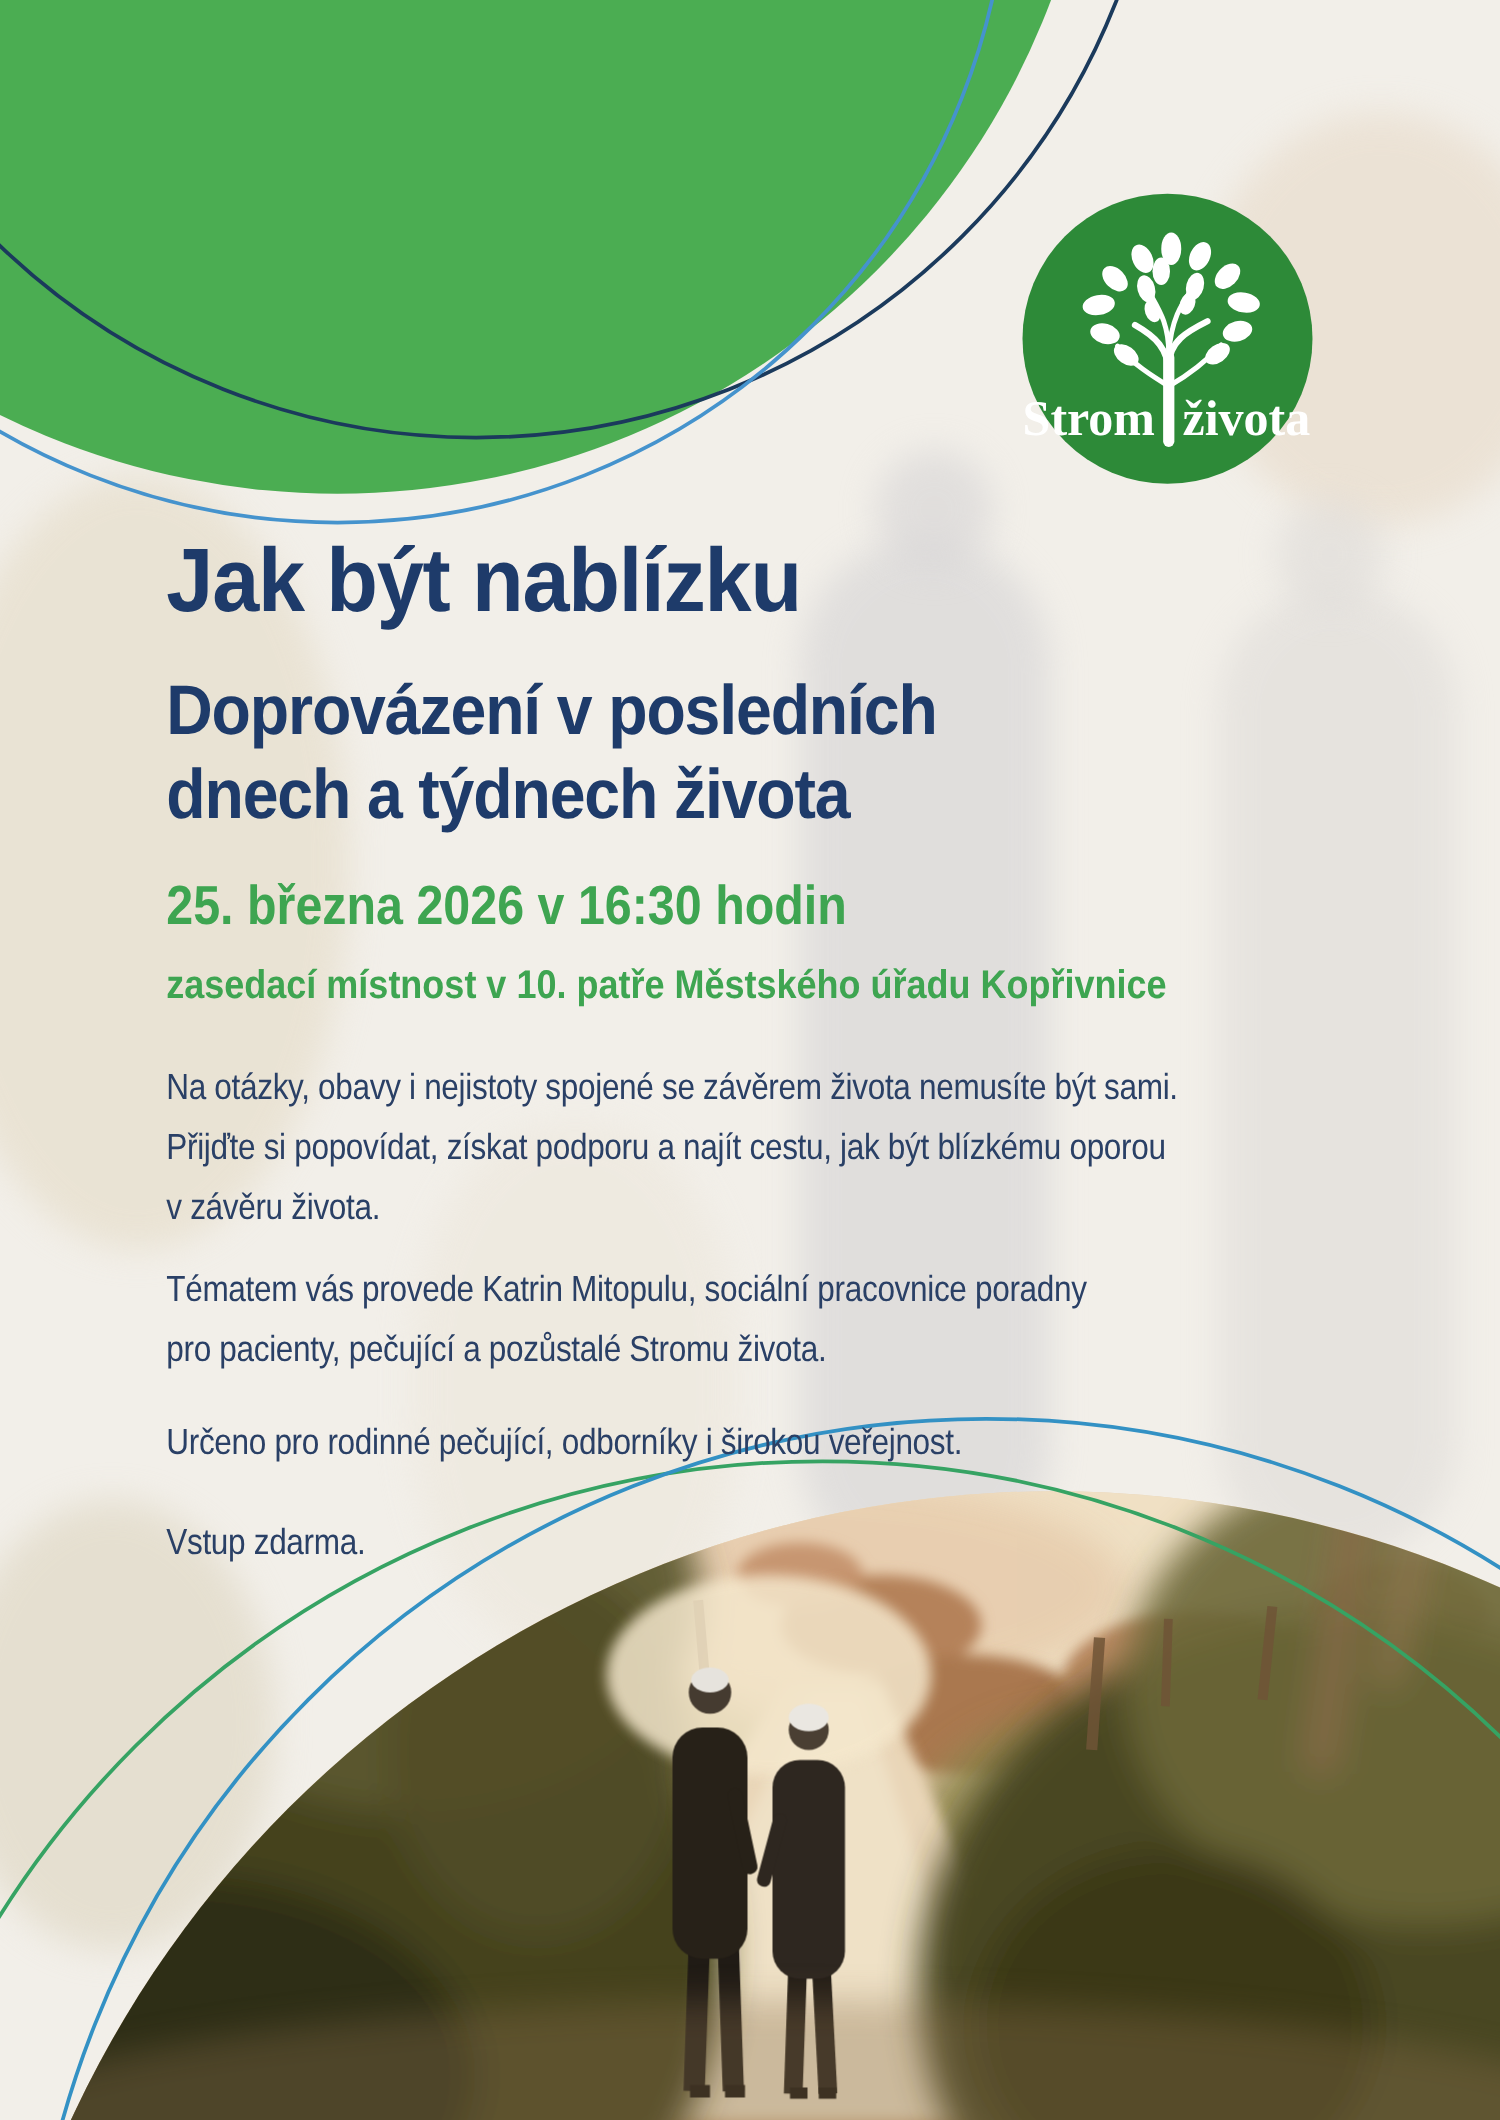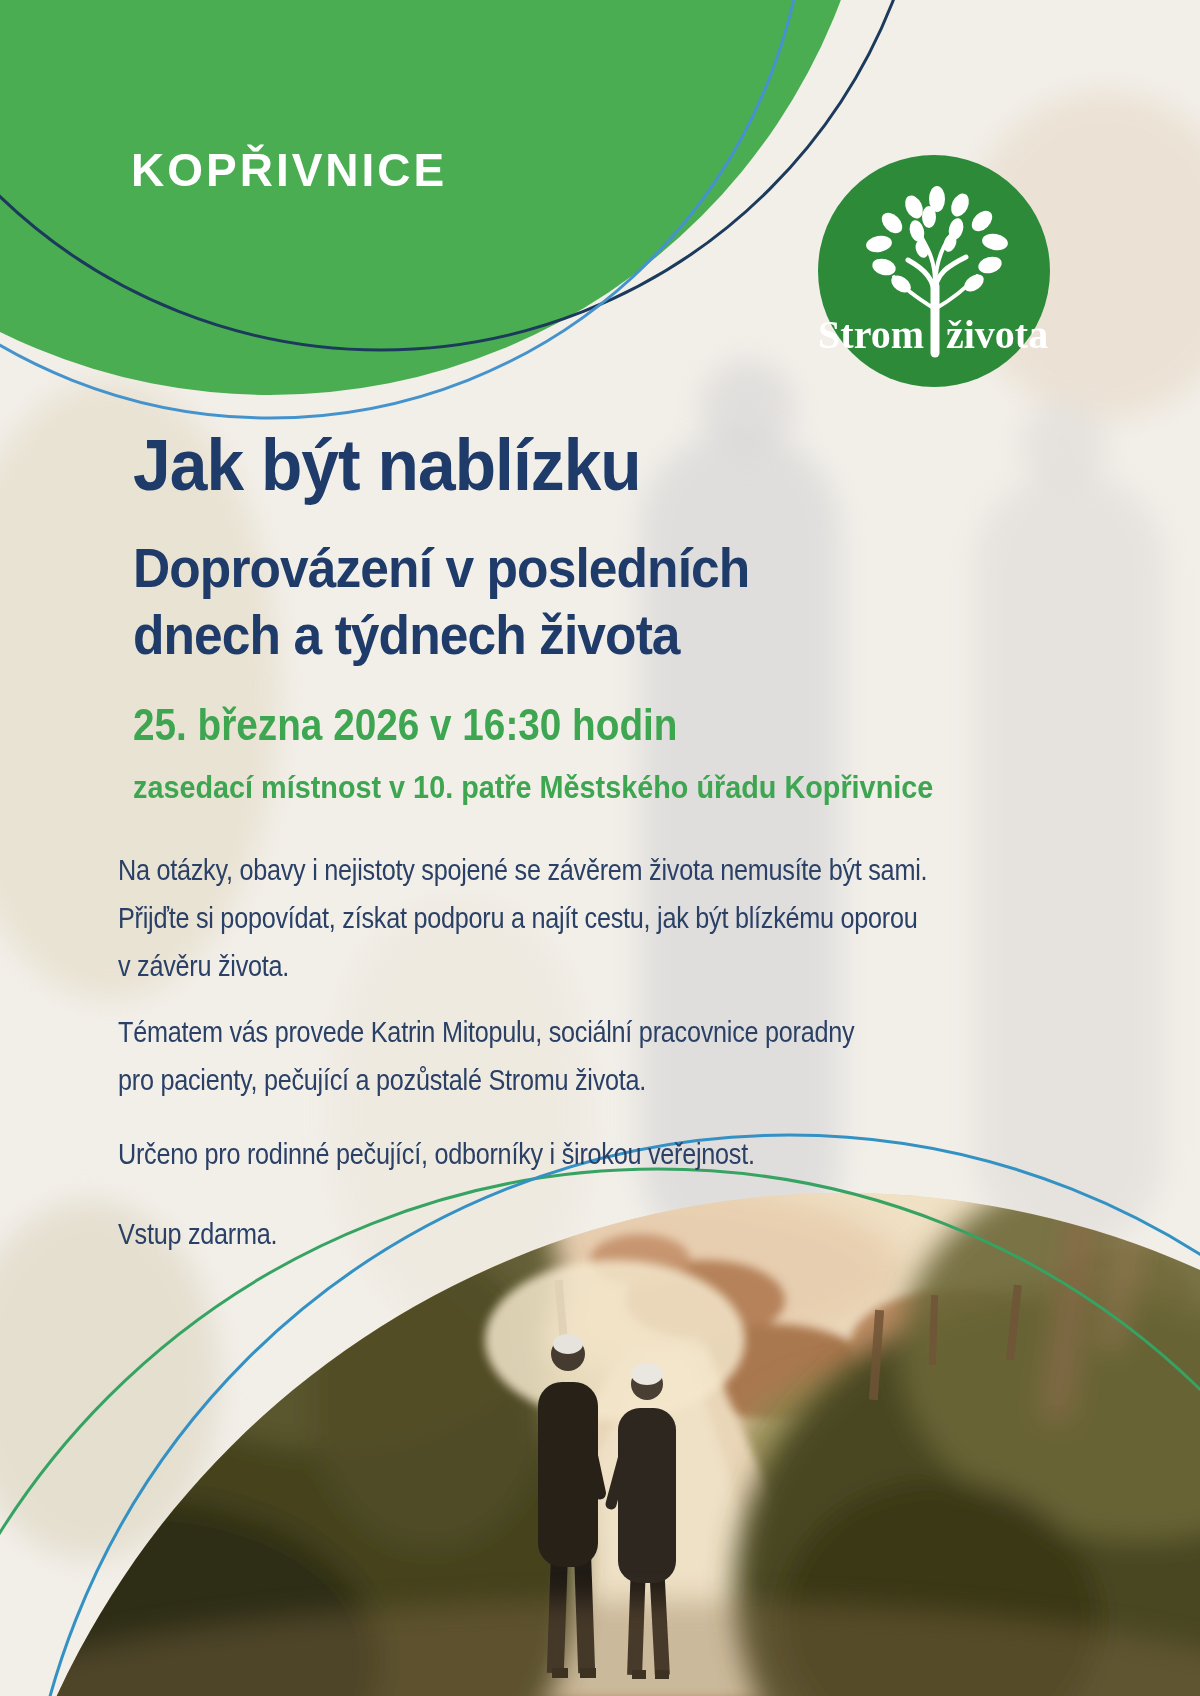--- a/index.html
+++ b/index.html
@@ -45,21 +45,21 @@
   }
   .event-date{
     left:133px; top:700px; color:#3ea551; font-weight:bold; font-size:44px;
     transform:scaleX(.88); transform-origin:0 0;
   }
   .event-loc{
     left:133px; top:769px; color:#3ea551; font-weight:bold; font-size:32px;
     transform:scaleX(.90); transform-origin:0 0;
   }
   .bodytext{
-    left:118px; top:846px; color:#2a4066; font-size:29px; line-height:48px;
+    left:133px; top:846px; color:#2a4066; font-size:29px; line-height:48px;
     letter-spacing:-0.3px;
   }
   .bodytext .para{transform:scaleX(.87); transform-origin:0 0;}
   .para-1{margin-bottom:18px;}
   .para-2{margin-bottom:26px;}
   .para-3{margin-bottom:32px;}
 </style>
 </head>
 <body>
 
@@ -195,21 +195,20 @@
         <ellipse cx="152" cy="88" rx="7" ry="11" transform="rotate(15 152 88)"></ellipse>
         <ellipse cx="125" cy="76" rx="7" ry="11"></ellipse>
         <ellipse cx="146" cy="102" rx="6" ry="9" transform="rotate(20 146 102)"></ellipse>
         <ellipse cx="118" cy="108" rx="6" ry="9" transform="rotate(-20 118 108)"></ellipse>
       </g>
       <text x="120" y="207" text-anchor="end" font-family="Liberation Serif, serif" font-weight="bold" font-size="40" fill="#ffffff">Strom</text>
       <text x="142" y="207" text-anchor="start" font-family="Liberation Serif, serif" font-weight="bold" font-size="40" fill="#ffffff">života</text>
     </g>
   </svg>
 
-  <div class="txt city-logo">KOPŘIVNICE</div>
 
   <div class="txt title">Jak být nablízku</div>
 
   <div class="txt subtitle">
     <div>Doprovázení v posledních</div>
     <div>dnech a týdnech života</div>
   </div>
 
   <div class="txt event-date">25. března 2026 v 16:30 hodin</div>
   <div class="txt event-loc">zasedací místnost v 10. patře Městského úřadu Kopřivnice</div>

